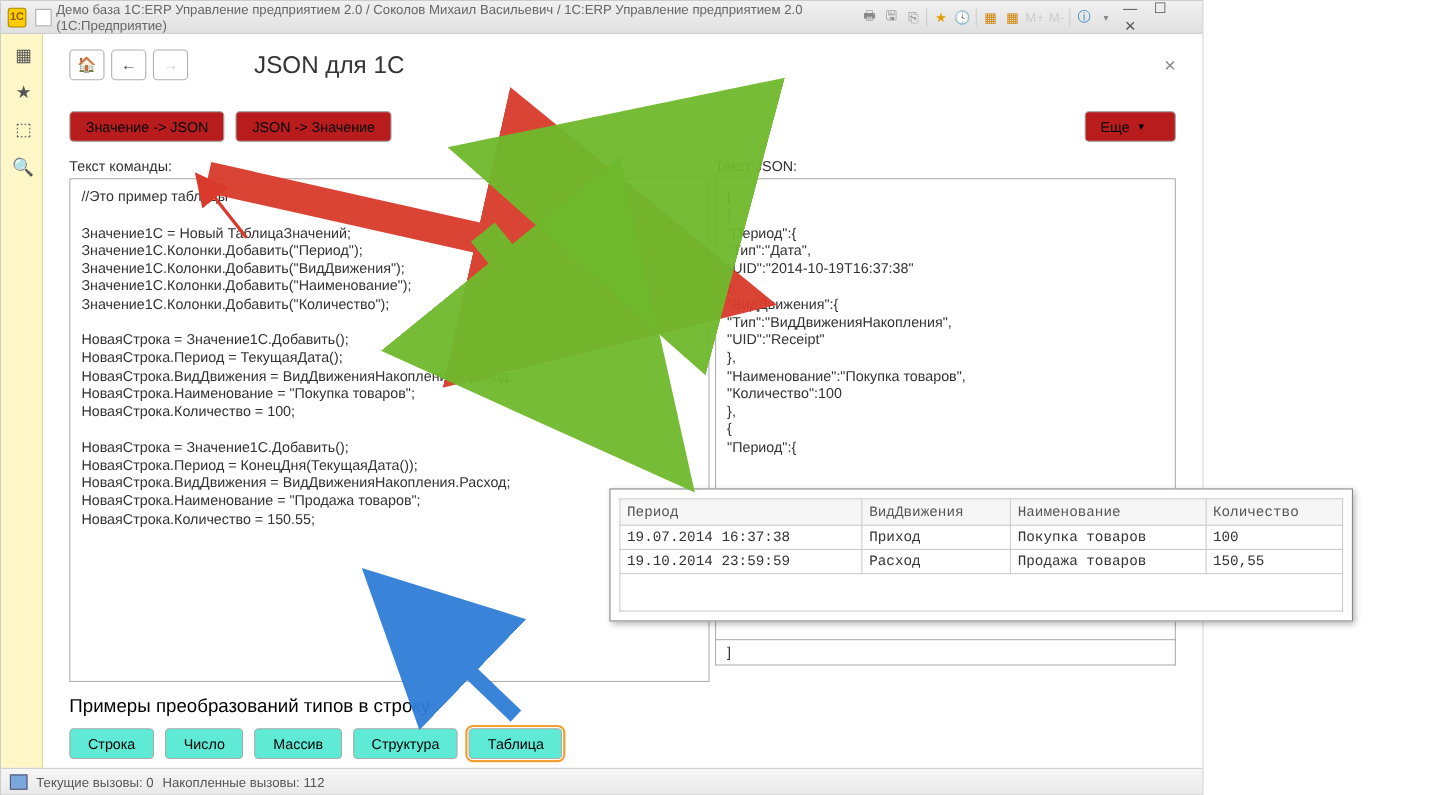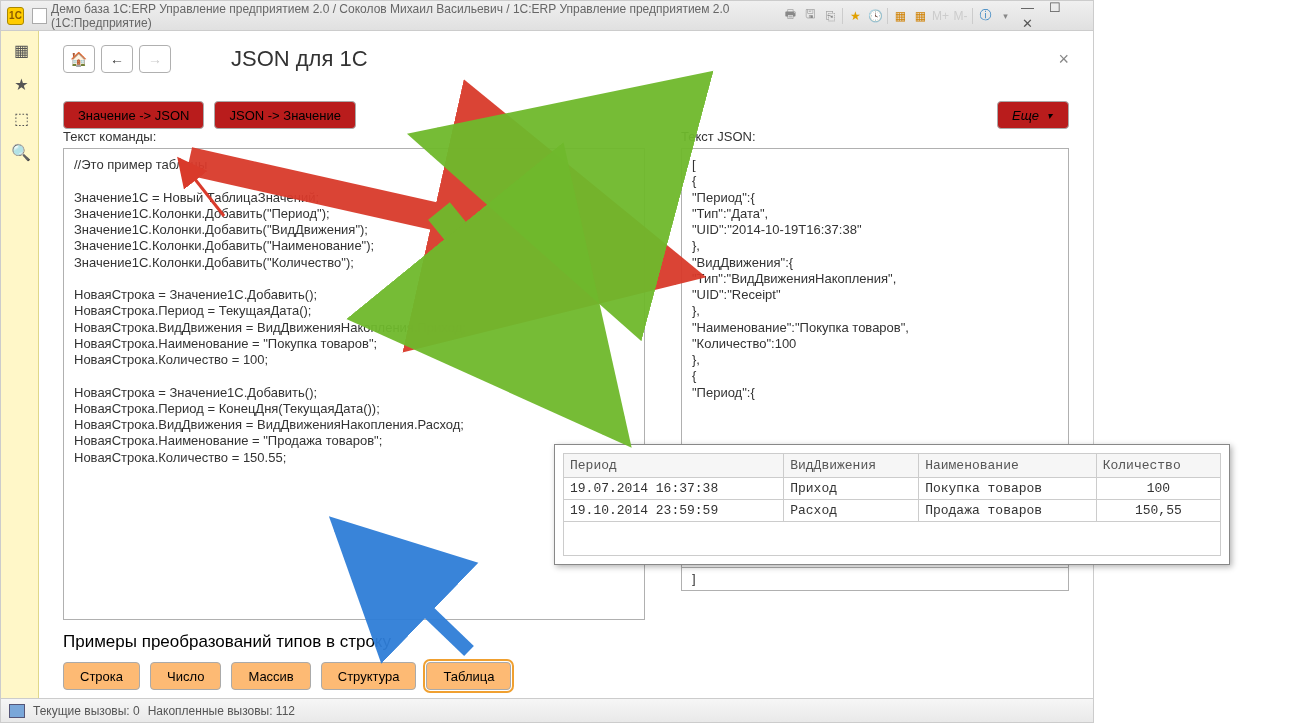--- a/index.html
+++ b/index.html
@@ -31,51 +31,51 @@
   .top-row { display: flex; align-items: center; }
   .nav-btns { display: flex; gap: 6px; }
   .nav-btn { width: 32px; height: 28px; border: 1px solid #b0b0b0; background: #fff; border-radius: 4px; display: flex; align-items: center; justify-content: center; cursor: pointer; font-size: 14px; color: #333; }
   .nav-btn.disabled { color: #ccc; }
   .page-title { font-size: 22px; margin-left: 60px; }
   .close-x { margin-left: auto; font-size: 18px; color: #888; cursor: pointer; }
 
   
   .actions-row { display: flex; align-items: center; margin-top: 28px; gap: 10px; }
   .act-btn { height: 28px; padding: 0 14px; border: 1px solid #aaa; background: #b91c1c; border-radius: 4px; font-size: 13px; cursor: pointer; }
-  .act-more { margin-left: auto; display: flex; align-items: center; padding: 0 16px 0 14px; font-style: italic; }
+  .act-more { margin-left: auto; display: flex; align-items: center; padding: 0 28px 0 14px; }
   .act-more::after { content: "▾"; margin-left: 8px; font-size: 10px; }
 
   
-  .columns { display: flex; gap: 36px; flex: 1; min-height: 0; }
+  .columns { display: flex; gap: 5px; margin-top: 14px; flex: 1; min-height: 0; }
   .col { display: flex; flex-direction: column; }
   .col-left { width: 582px; }
   .col-right { flex: 1; }
   .col-label { font-size: 13px; color: #333; margin-bottom: 4px; }
   .codebox { flex: 1; border: 1px solid #b0b0b0; background: #fff; padding: 8px 10px; font-size: 13px; line-height: 1.25; white-space: pre; overflow: hidden; font-family: Arial, sans-serif; }
   .codebox.right { height: 420px; flex: none; }
 
   
   .examples-title { color: #000000; font-size: 17px; margin-top: 12px; }
   .examples-row { display: flex; gap: 10px; margin-top: 10px; }
-  .ex-btn { height: 28px; padding: 0 16px; border: 1px solid #aaa; background: #fdba74; border-radius: 4px; font-size: 13px; cursor: pointer; }
+  .ex-btn { height: 28px; padding: 0 16px; border: 1px solid #aaa; background: #5eead4; border-radius: 4px; font-size: 13px; cursor: pointer; }
   .ex-btn.active { outline: 2px solid #f0a030; outline-offset: 1px; }
 
   
   .statusbar { height: 24px; background: linear-gradient(#f6f6f6, #e9e9e9); border-top: 1px solid #ccc; display: flex; align-items: center; padding: 0 8px; font-size: 12px; color: #555; gap: 8px; }
   .statusbar .sicon { width: 16px; height: 14px; background: #7aa7d9; border: 1px solid #557; }
 
   
   .popup { position: absolute; left: 515px; top: 413px; width: 676px; background: #fff; border: 1px solid #888; box-shadow: 2px 2px 6px rgba(0,0,0,0.3); }
   .popup-header { height: 24px; background: linear-gradient(#f4f4f4, #e4e4e4); border-bottom: 1px solid #bbb; display: flex; align-items: center; padding: 0 8px; font-size: 12px; color: #555; }
   .popup-header .pclose { margin-left: auto; width: 18px; height: 16px; border: 1px solid #aaa; background: #eee; display: flex; align-items: center; justify-content: center; font-size: 12px; cursor: pointer; }
   .popup-body { padding: 8px; }
   .ptable { width: 100%; border-collapse: collapse; font-size: 13px; }
   .ptable th, .ptable td { border: 1px solid #ccc; padding: 3px 6px; text-align: left; font-family: Liberation Mono, monospace; }
   .ptable th { background: #f6f6f6; font-weight: normal; color: #555; height: 24px; }
-  .ptable td.num { text-align: center; }
+  .ptable td.num { text-align: left; }
   .popup-empty { height: 34px; border: 1px solid #ccc; border-top: none; }
   .popup-footer { display: flex; justify-content: flex-end; padding: 8px; }
   .pbtn { height: 26px; padding: 0 14px; border: 1px solid #aaa; background: #fff; border-radius: 3px; font-size: 13px; cursor: pointer; }
 
   
   .arrows { position: absolute; top: 0; left: 0; pointer-events: none; }
 </style>
 </head>
 <body>
 

